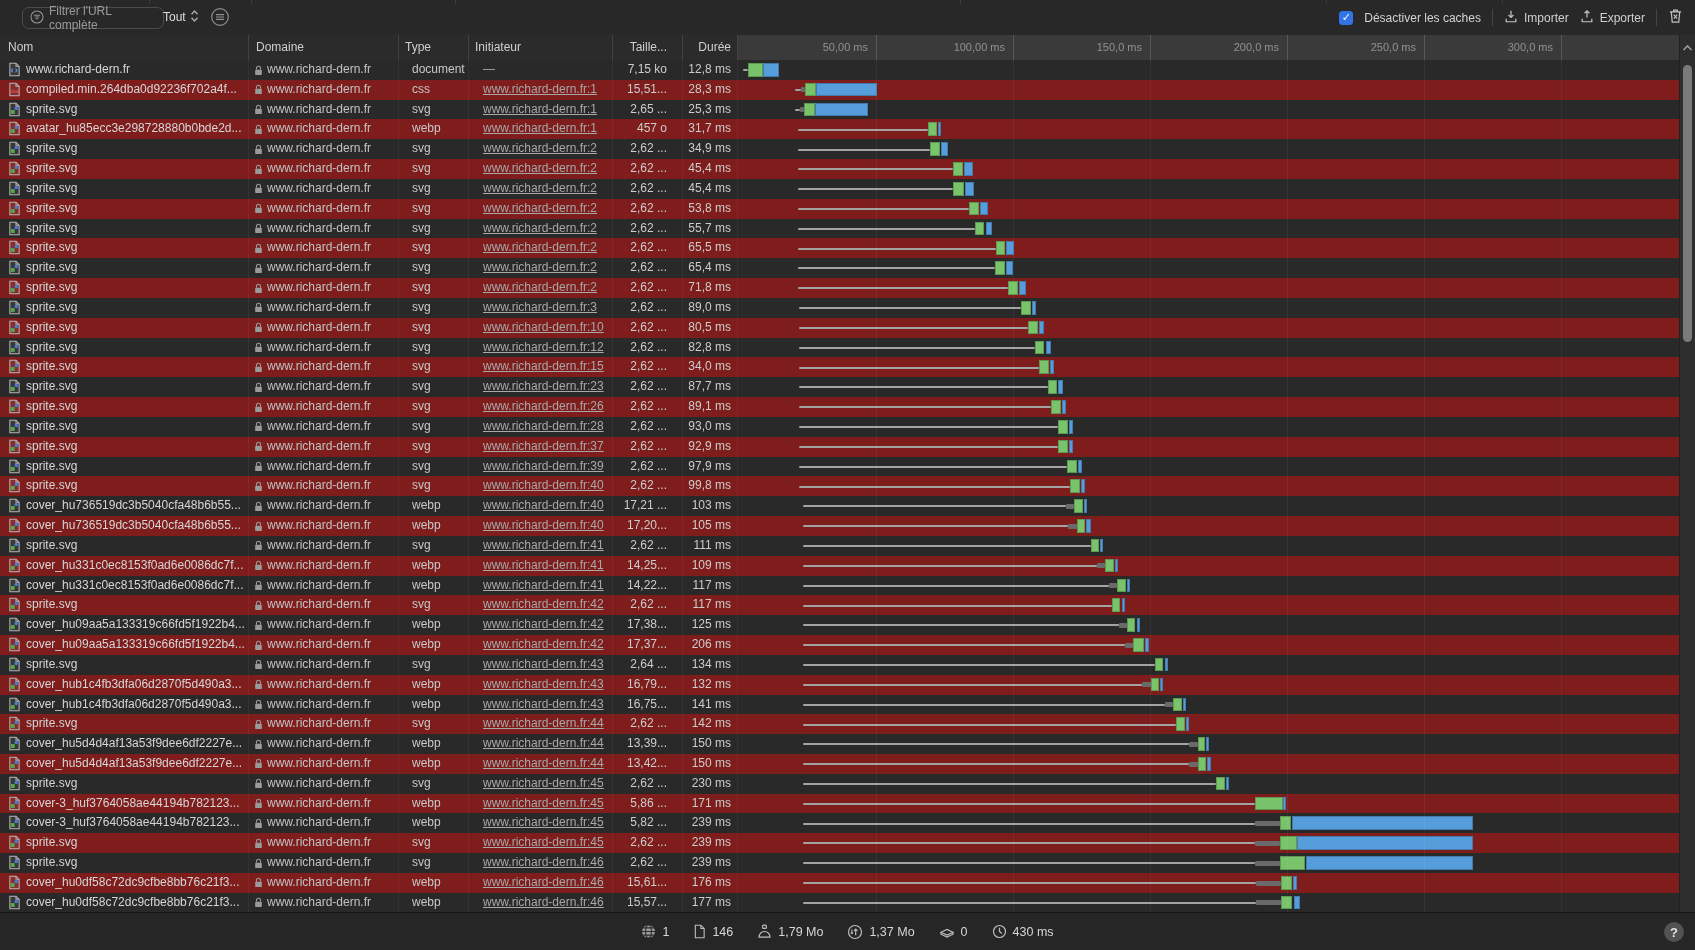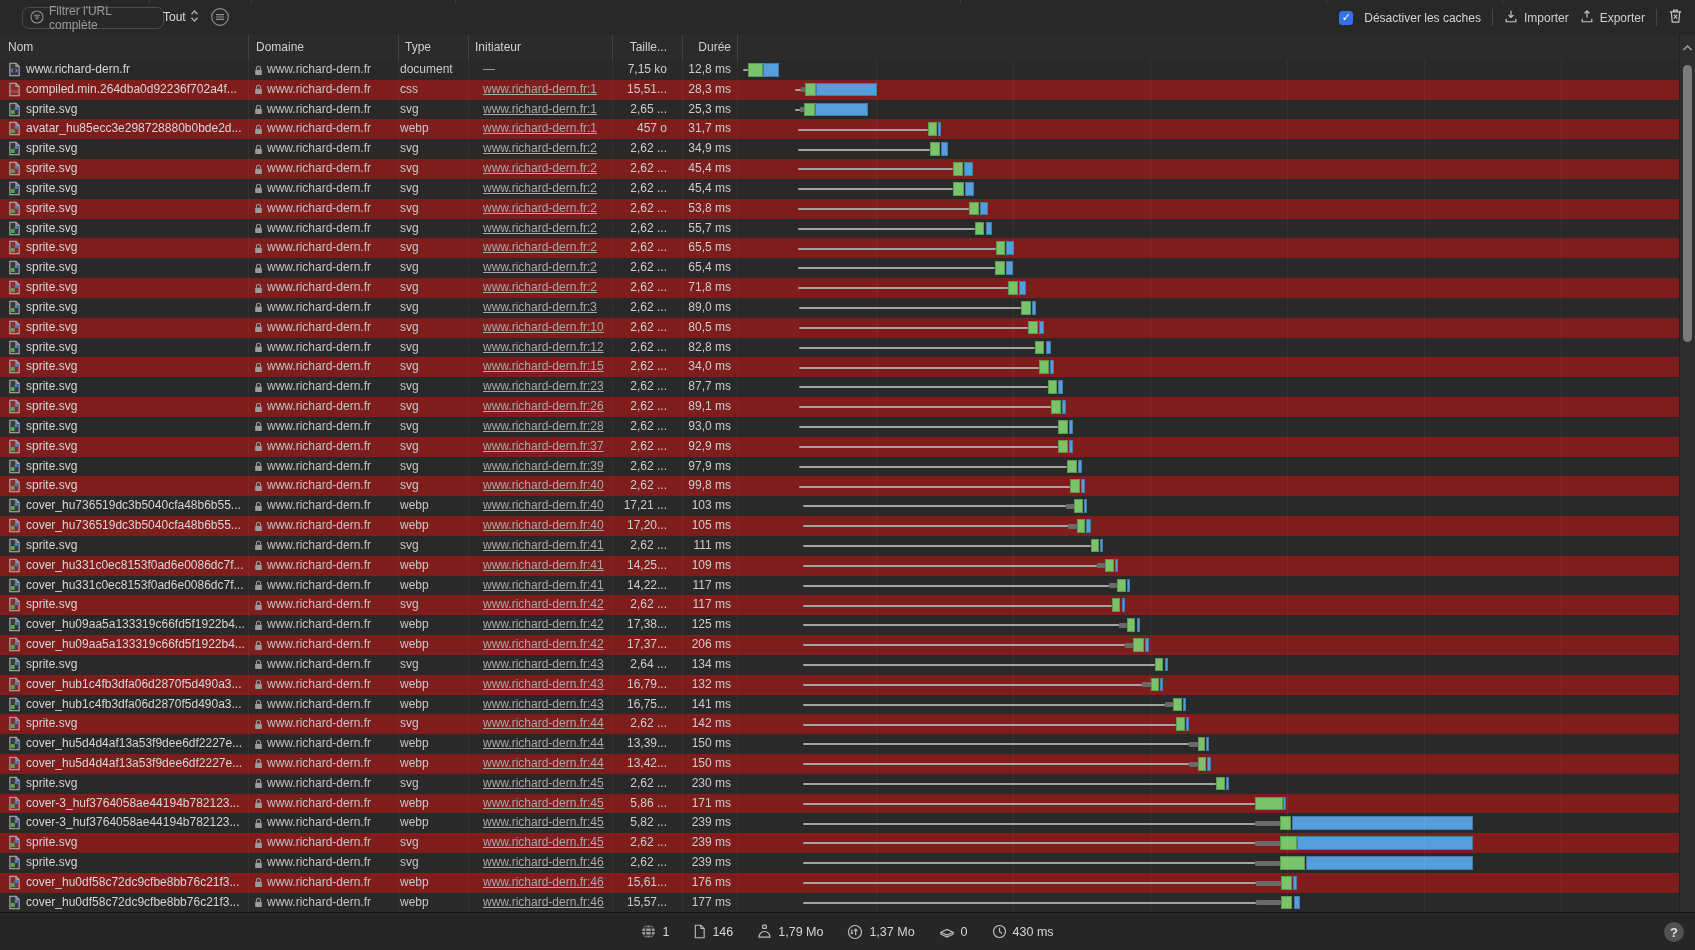--- a/index.html
+++ b/index.html
@@ -26,21 +26,21 @@
   .hsep{position:absolute;top:0;width:1px;height:25px;background:#424242;}
   
   .grid{position:absolute;top:60px;left:0;width:1695px;height:853px;background:#292929;overflow:hidden;}
   .row{position:relative;height:19.837px;background:#292929;}
   .row.alt{background:#7f1d1d;}
   .cell{position:absolute;top:0;height:100%;line-height:19.8px;white-space:nowrap;overflow:hidden;}
   .c-icon{left:8px;top:2px;height:16px;}
   .c-name{left:26px;width:218px;color:#d6d6d6;}
   .c-lock{left:254px;top:3.5px;height:13px;}
   .c-domain{left:267px;width:128px;color:#c3c3c3;}
-  .c-type{left:400px;width:60px;color:#c8c8c8;}
+  .c-type{left:412px;width:60px;color:#c8c8c8;}
   .c-init{left:483px;width:126px;color:#a8a8a8;}
   .c-init .lnk{text-decoration:underline;cursor:pointer;}
   .c-size{left:600px;width:67px;text-align:right;color:#cccccc;}
   .c-dur{left:664px;width:67px;text-align:right;color:#cccccc;}
   .wf{position:absolute;left:737px;top:0;width:943px;height:100%;}
   .seg{position:absolute;}
   .seg.line{top:9.2px;height:2px;background:#a3a3a3;border-radius:1px;}
   .seg.stall{top:7.6px;height:5px;background:#6a6a6a;border-radius:1px;}
   .seg.green{top:3px;height:13.6px;background:#79c36a;box-shadow:inset 0 0 0 1px rgba(0,0,0,0.22);}
   .seg.blue{top:3px;height:13.6px;background:#569ddb;box-shadow:inset 0 0 0 1px rgba(0,0,0,0.22);}
@@ -123,20 +123,34 @@
       <div class="topmark" style="left: 1502px;"></div>
     </div>
 
   <div class="colheader">
     <div class="hl" style="left:8px">Nom</div>
     <div class="hl" style="left:256px">Domaine</div>
     <div class="hl" style="left:405px">Type</div>
     <div class="hl" style="left:475px">Initiateur</div>
     <div class="hl" style="left:600px;width:67px;text-align:right">Taille...</div>
     <div class="hl" style="left:664px;width:67px;text-align:right">Durée</div>
+    <div class="tl-head">
+        <div class="tl-ticklabel" style="left: 29px; width: 102px;">50,00 ms</div>
+        <div class="tl-tickline" style="left: 139px;"></div>
+        <div class="tl-ticklabel" style="left: 166px; width: 102px;">100,00 ms</div>
+        <div class="tl-tickline" style="left: 276px;"></div>
+        <div class="tl-ticklabel" style="left: 303px; width: 102px;">150,0 ms</div>
+        <div class="tl-tickline" style="left: 413px;"></div>
+        <div class="tl-ticklabel" style="left: 440px; width: 102px;">200,0 ms</div>
+        <div class="tl-tickline" style="left: 550px;"></div>
+        <div class="tl-ticklabel" style="left: 577px; width: 102px;">250,0 ms</div>
+        <div class="tl-tickline" style="left: 687px;"></div>
+        <div class="tl-ticklabel" style="left: 714px; width: 102px;">300,0 ms</div>
+        <div class="tl-tickline" style="left: 824px;"></div>
+      </div>
   <div class="hsep" style="left: 248px;"></div>
       <div class="hsep" style="left: 398px;"></div>
       <div class="hsep" style="left: 468px;"></div>
       <div class="hsep" style="left: 612px;"></div>
       <div class="hsep" style="left: 682px;"></div>
       <div class="hsep" style="left: 737px;"></div>
     </div>
 
   <div class="grid">
       <div class="row">

